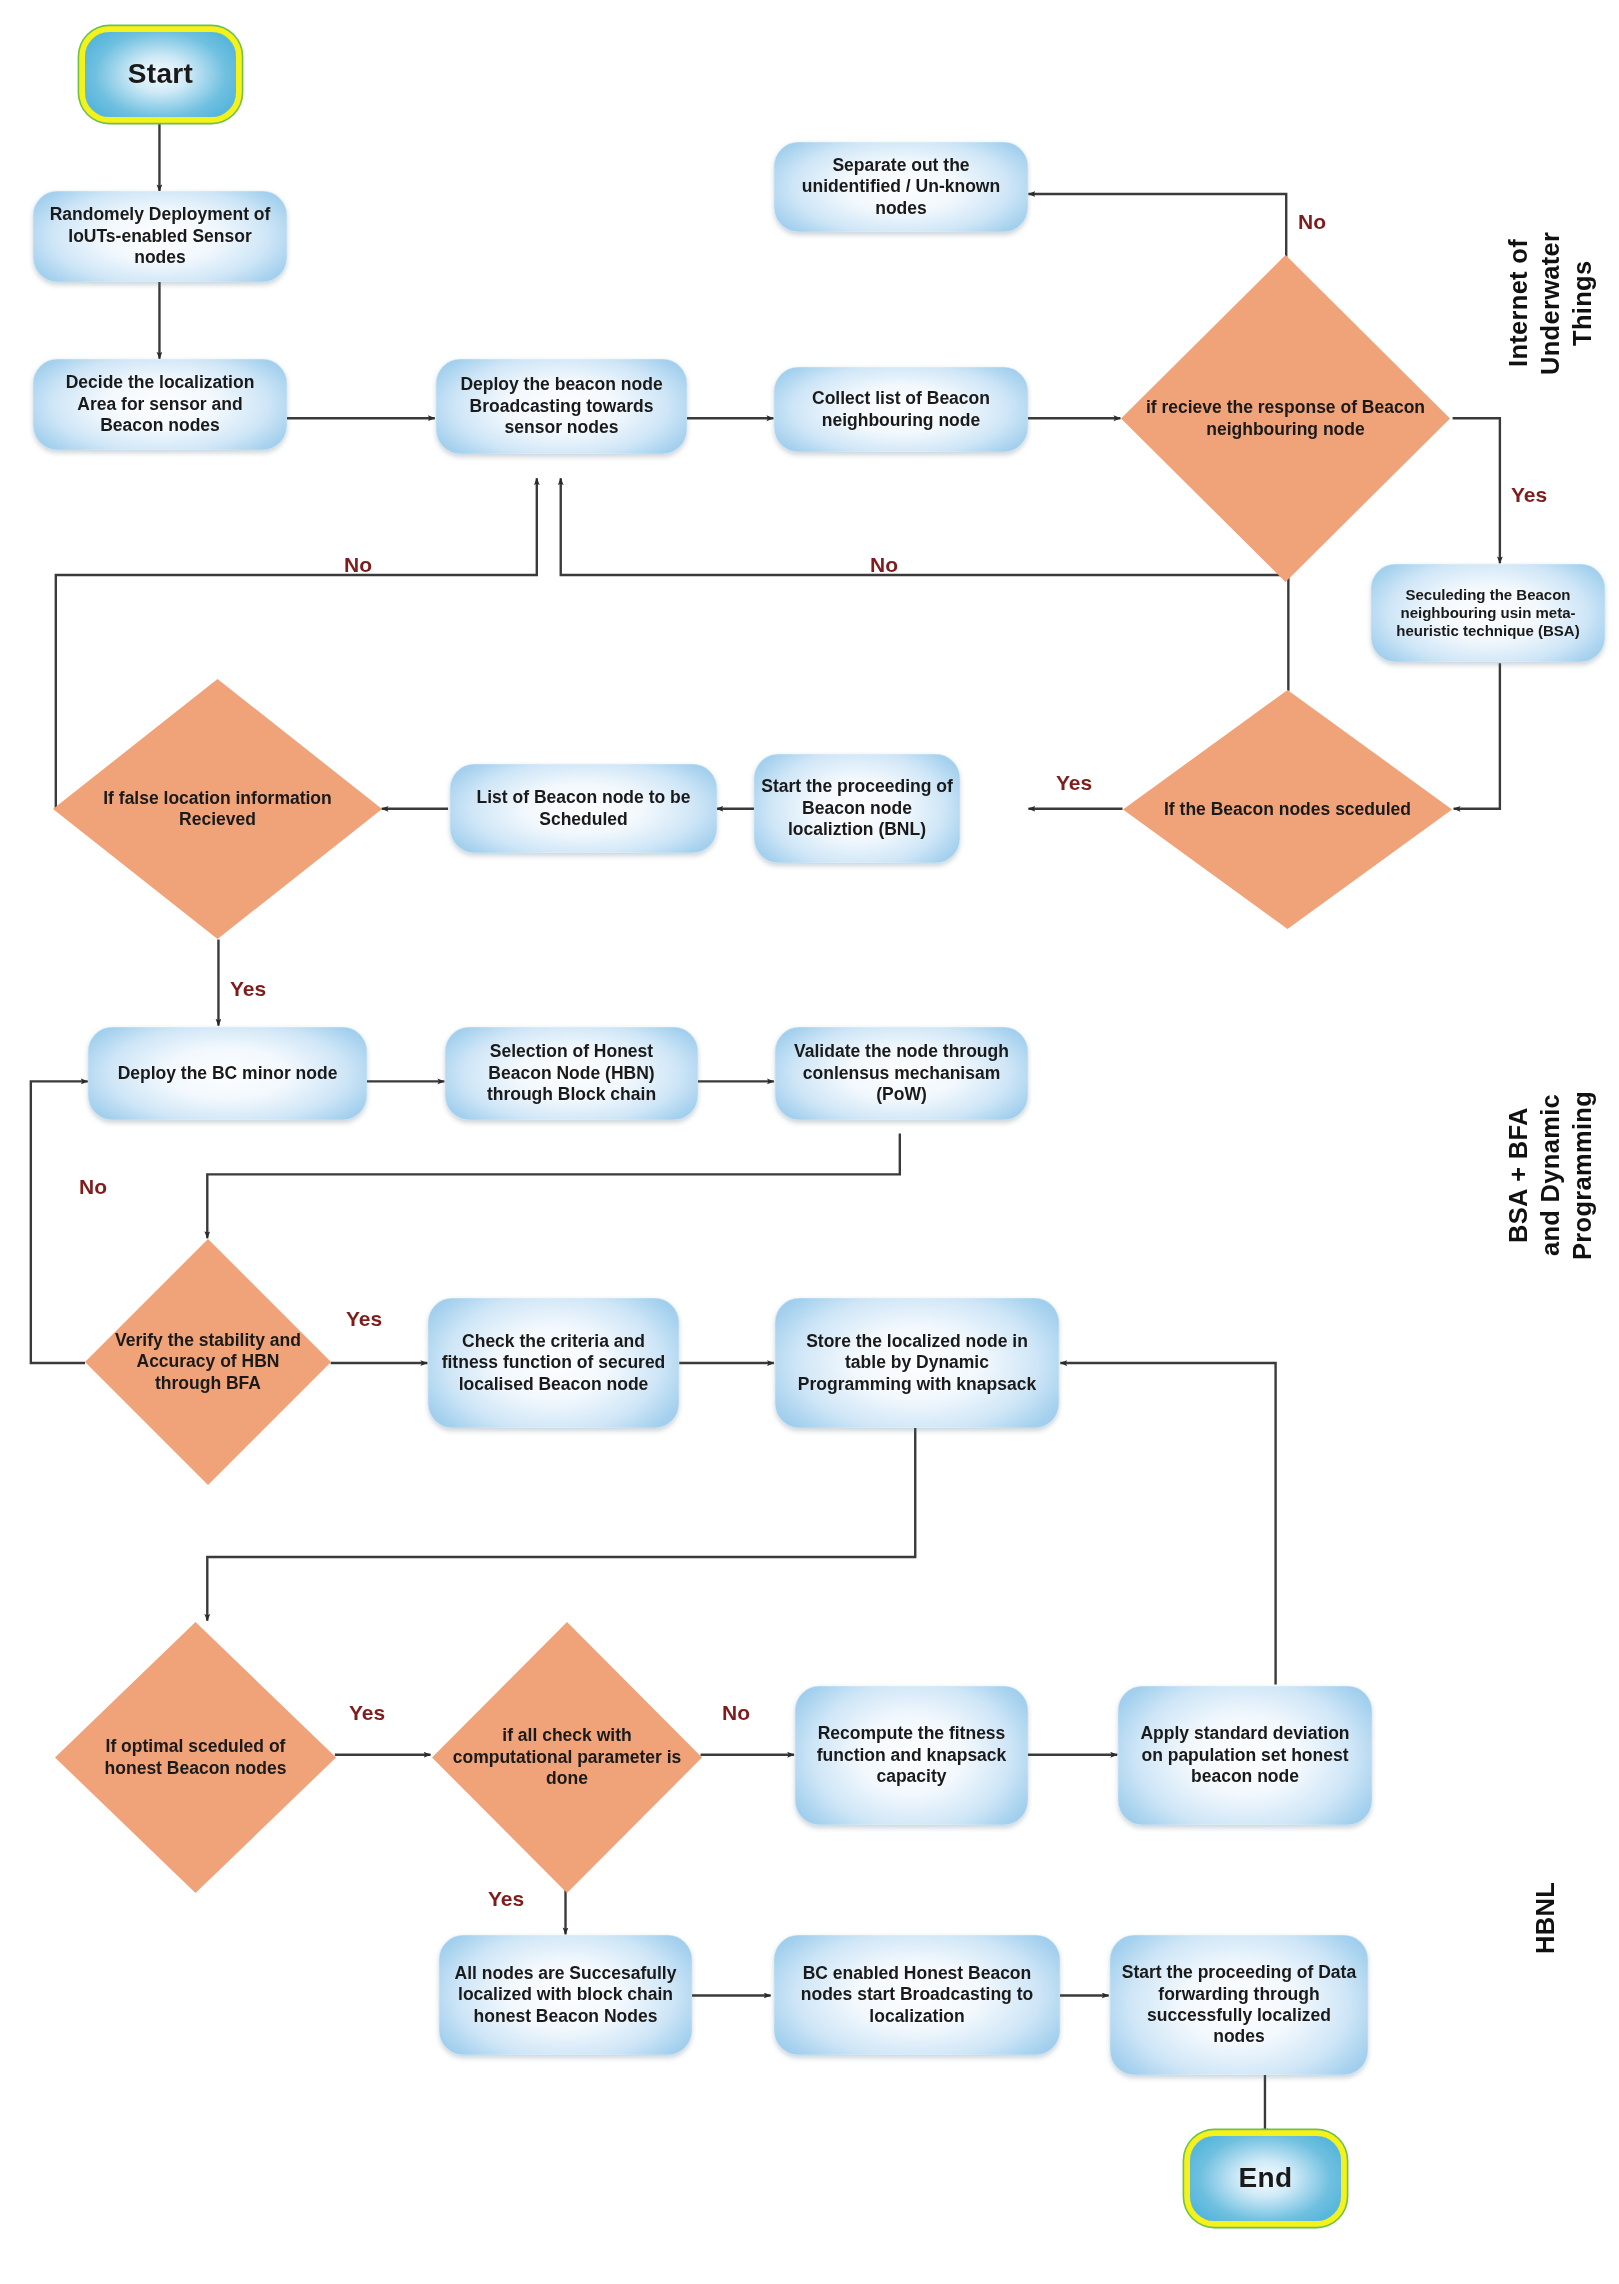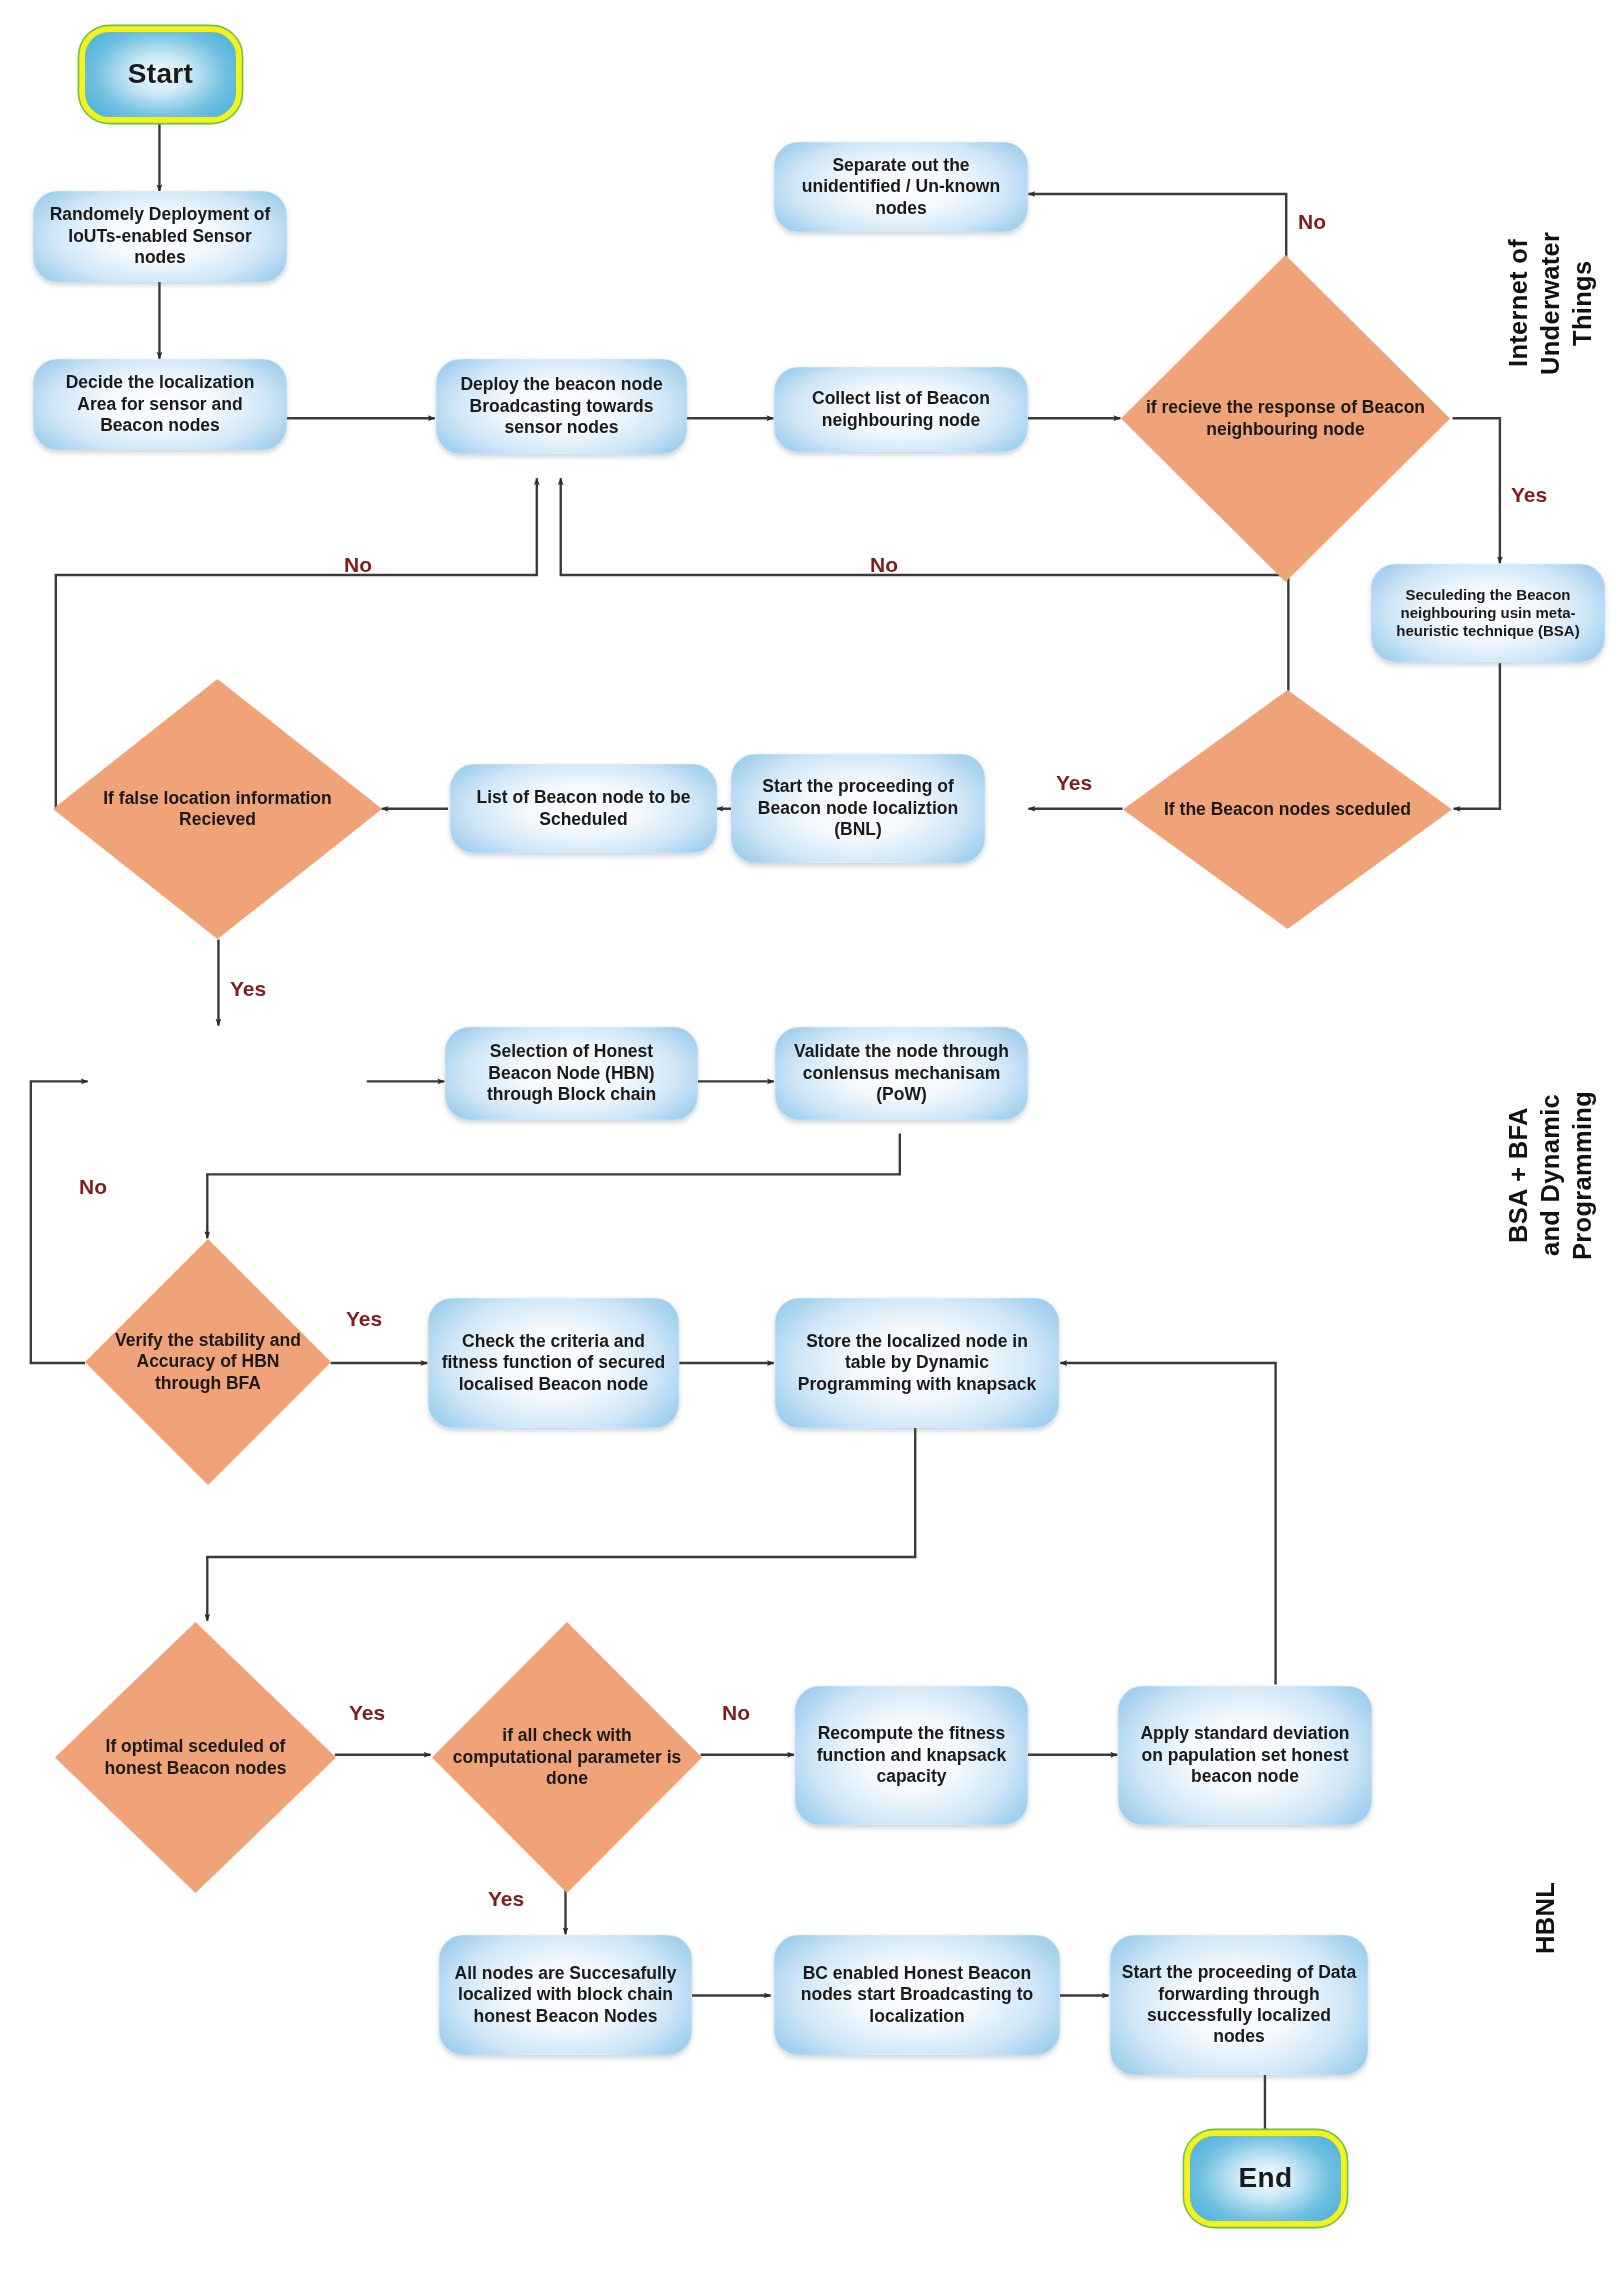--- a/index.html
+++ b/index.html
@@ -139,33 +139,36 @@
 
   <div class="node proc" style="left:1371px;top:564px;width:234px;height:98px;font-size:15px;padding:0 11.7px;">
     <span>Seculeding the Beacon neighbouring usin meta-heuristic technique (BSA)</span>
   </div>
 
   <div class="node diamond" style="left:1123px;top:690px;width:329px;height:239px;font-size:17.5px;">
     <div class="dshape"></div>
     <div class="dtext">If the Beacon nodes sceduled</div>
   </div>
 
-  <div class="node proc" style="left:731px;top:754px;width:254px;height:109px;font-size:17.5px;padding:0 6px;">
+  <div class="node proc" style="left:754px;top:754px;width:206px;height:109px;font-size:17.5px;padding:0 6px;">
     <span>Start the proceeding of Beacon node localiztion (BNL)</span>
   </div>
 
   <div class="node proc" style="left:450px;top:764px;width:267px;height:89px;font-size:17.5px;padding:0 14px;">
     <span>List of  Beacon node to be Scheduled</span>
   </div>
 
   <div class="node diamond" style="left:53px;top:679px;width:329px;height:260px;font-size:17.5px;">
     <div class="dshape"></div>
     <div class="dtext">If false location information Recieved</div>
   </div>
 
+  <div class="node proc" style="left:88px;top:1027px;width:279px;height:93px;font-size:17.5px;padding:0 14px;">
+    <span>Deploy the BC minor node</span>
+  </div>
 
   <div class="node proc" style="left:445px;top:1027px;width:253px;height:93px;font-size:17.5px;padding:0 12.8px;">
     <span>Selection of  Honest Beacon Node (HBN) through Block chain</span>
   </div>
 
   <div class="node proc" style="left:775px;top:1027px;width:253px;height:93px;font-size:17.5px;padding:0 12.8px;">
     <span>Validate the node through conlensus mechanisam (PoW)</span>
   </div>
 
   <div class="node diamond" style="left:85px;top:1239px;width:246px;height:246px;font-size:17.5px;">

